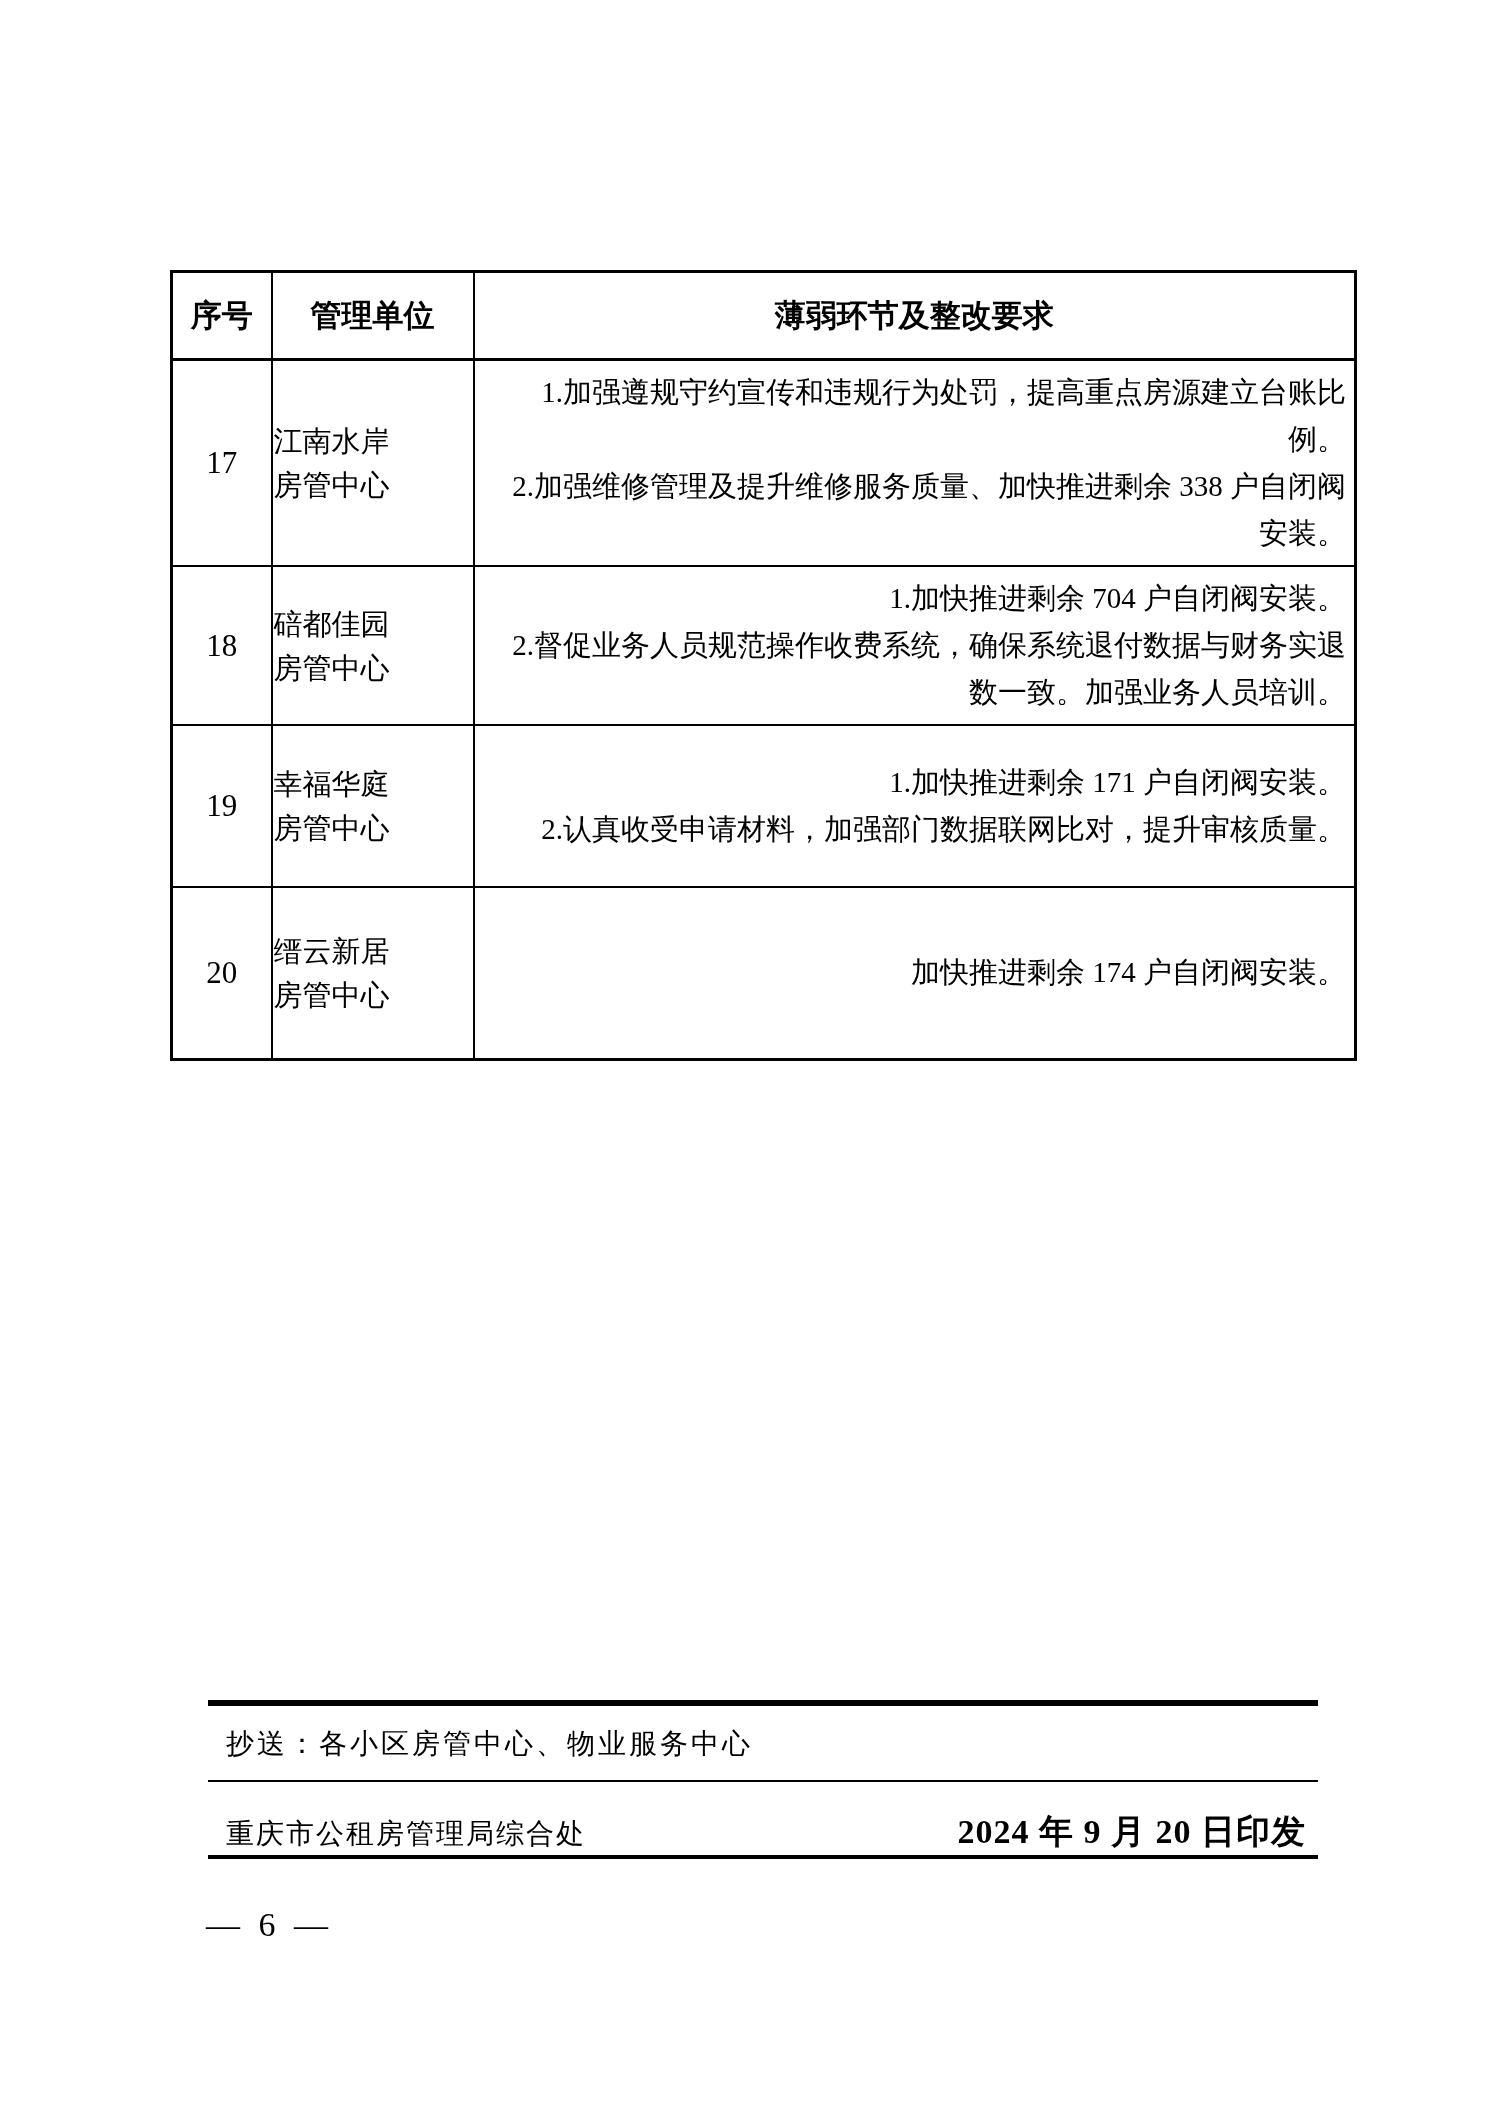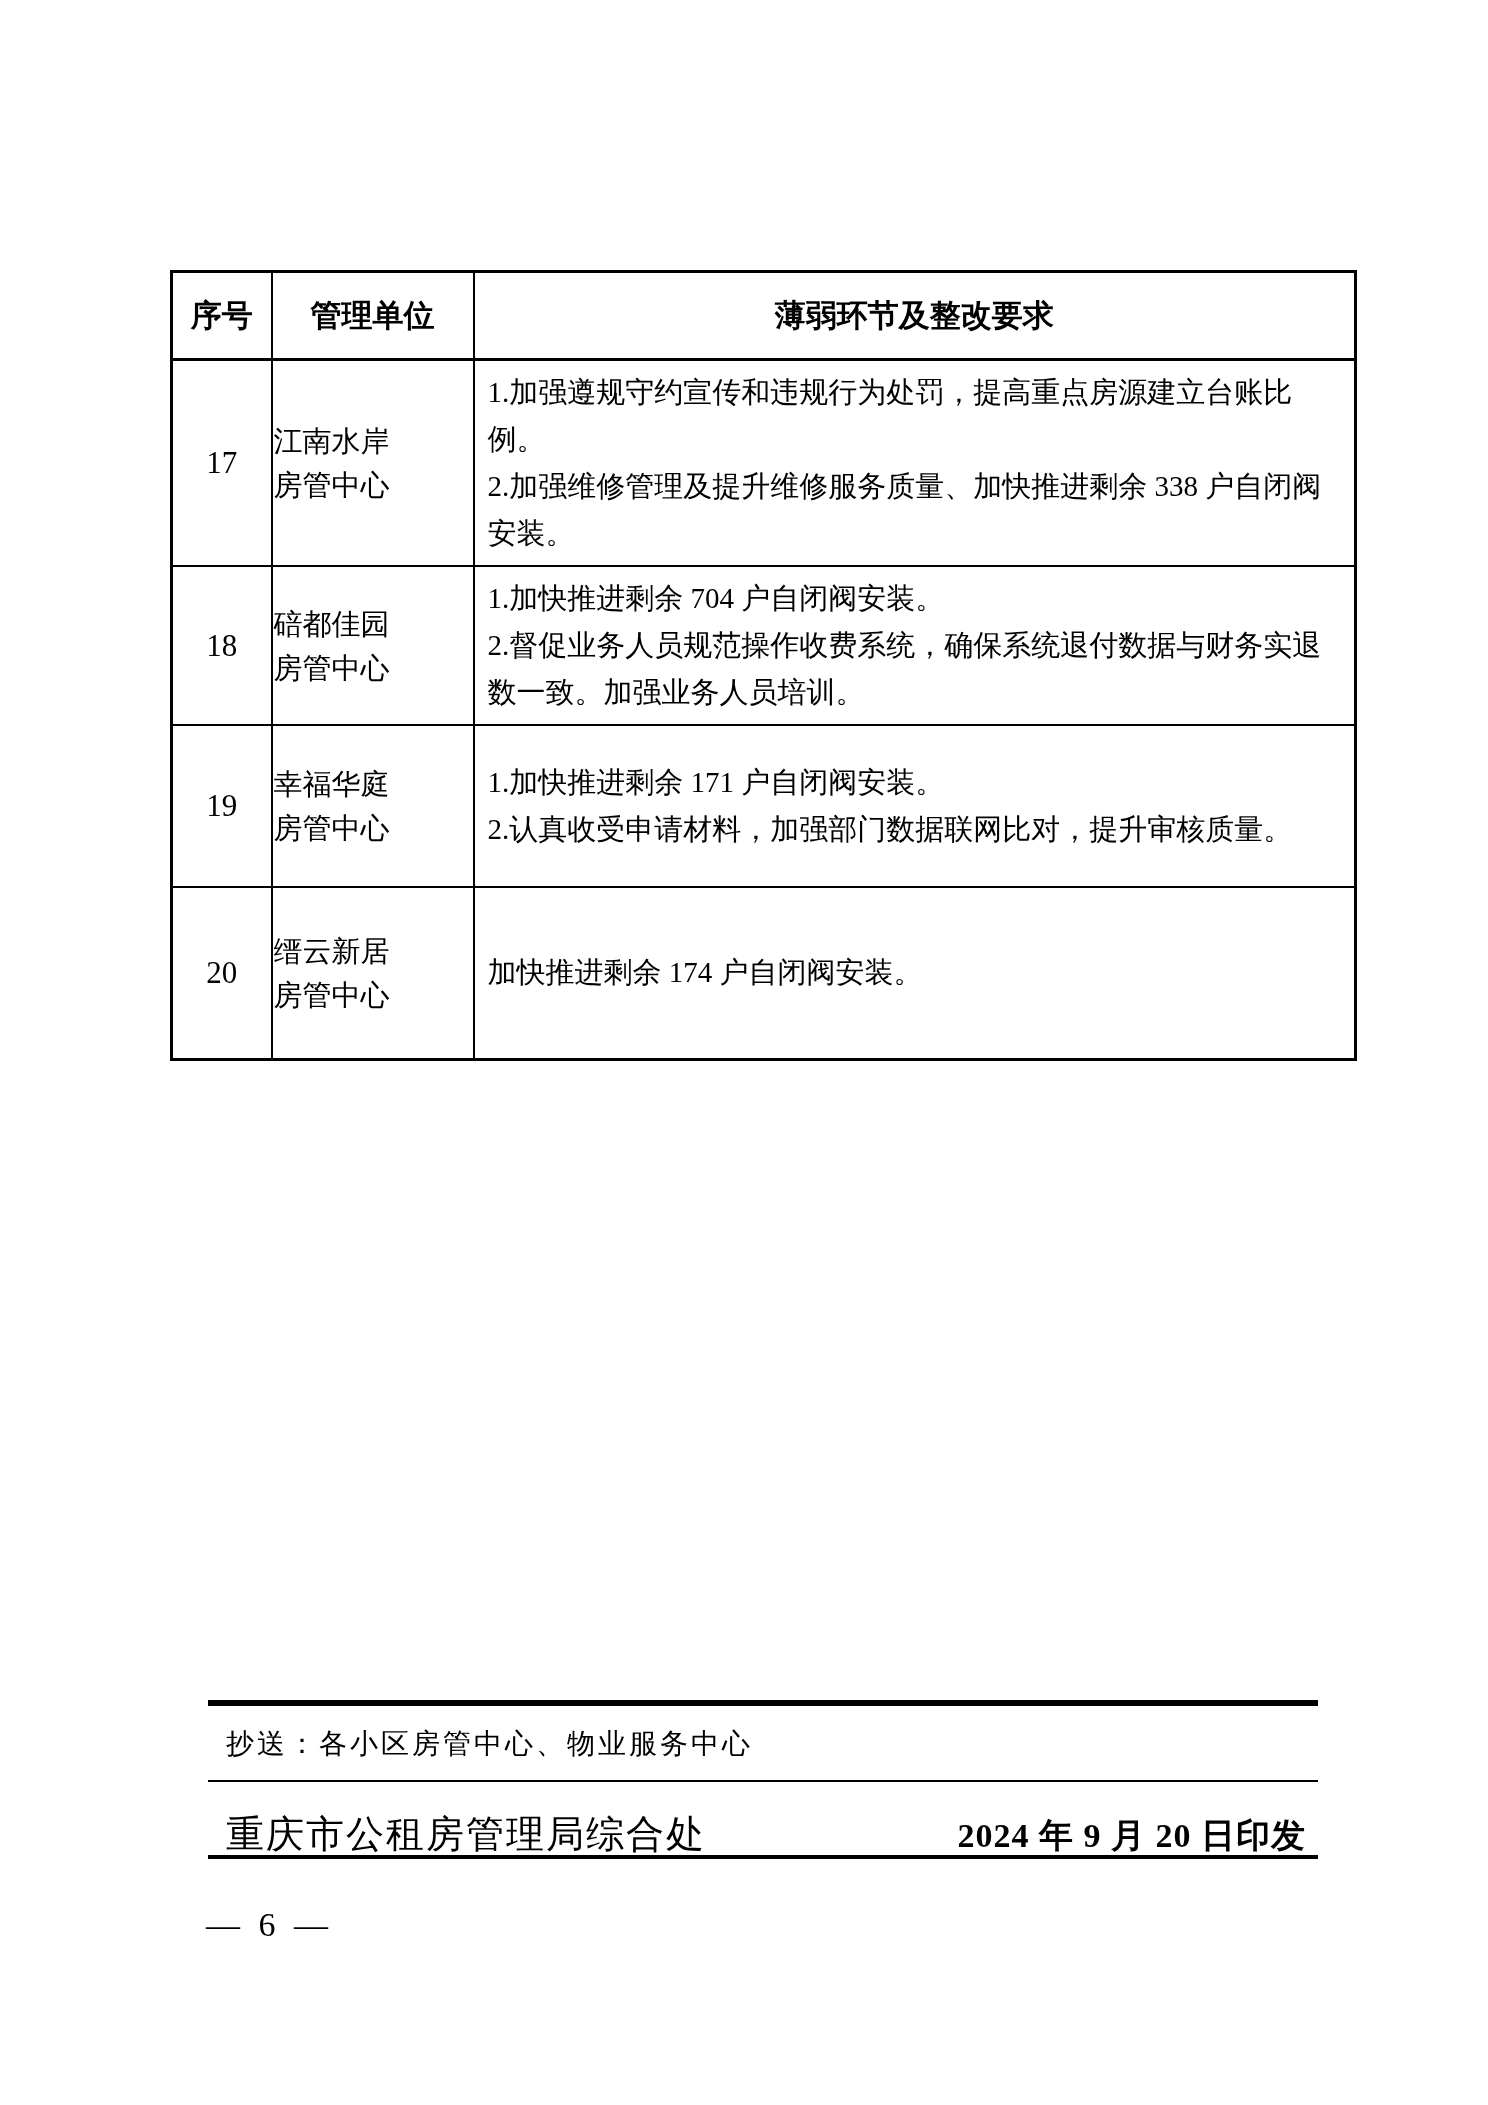--- a/index.html
+++ b/index.html
@@ -53,21 +53,21 @@
     font-size: 31px;
   }
   td.cell-unit {
     text-align: left;
     font-size: 29px;
     line-height: 44px;
     white-space: pre-wrap;
     margin-left: 32px;
   }
   td.cell-req {
-    text-align: left;
+    text-align: right;
     font-size: 29px;
     line-height: 47px;
     padding: 8px 8px 8px 13px;
     white-space: pre-wrap;
   }
 
   
   .rule {
     position: absolute;
     left: 208px;
@@ -89,21 +89,21 @@
   .issue-row {
     position: absolute;
     left: 226px;
     top: 1809px;
     width: 1080px;
     display: flex;
     justify-content: space-between;
     align-items: baseline;
   }
   .issuer {
-    font-size: 38px;
+    font-size: 28px;
     letter-spacing: 2px;
     white-space: nowrap;
   }
   .print-date {
     font-size: 34px;
     letter-spacing: 1px;
     white-space: nowrap;
     font-weight: bold;
   }
   .page-number {

